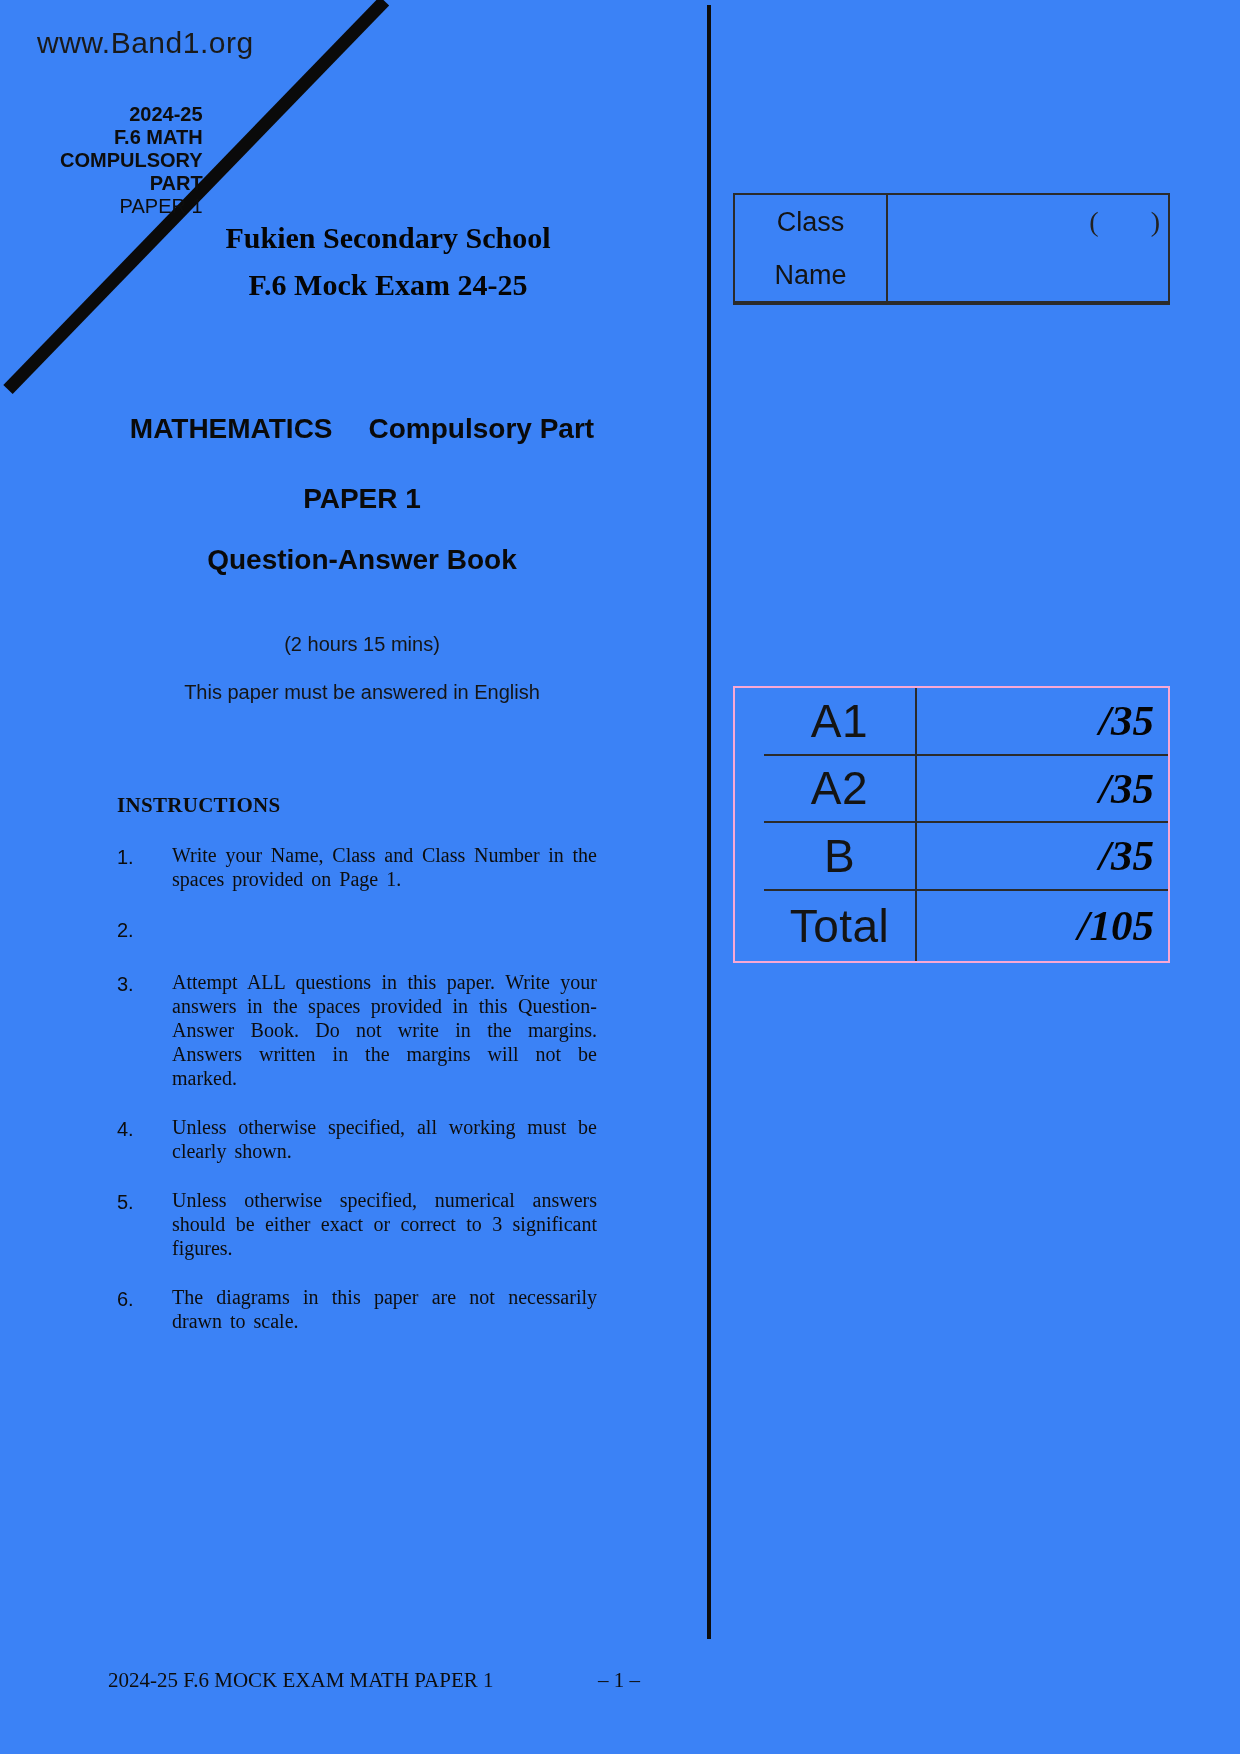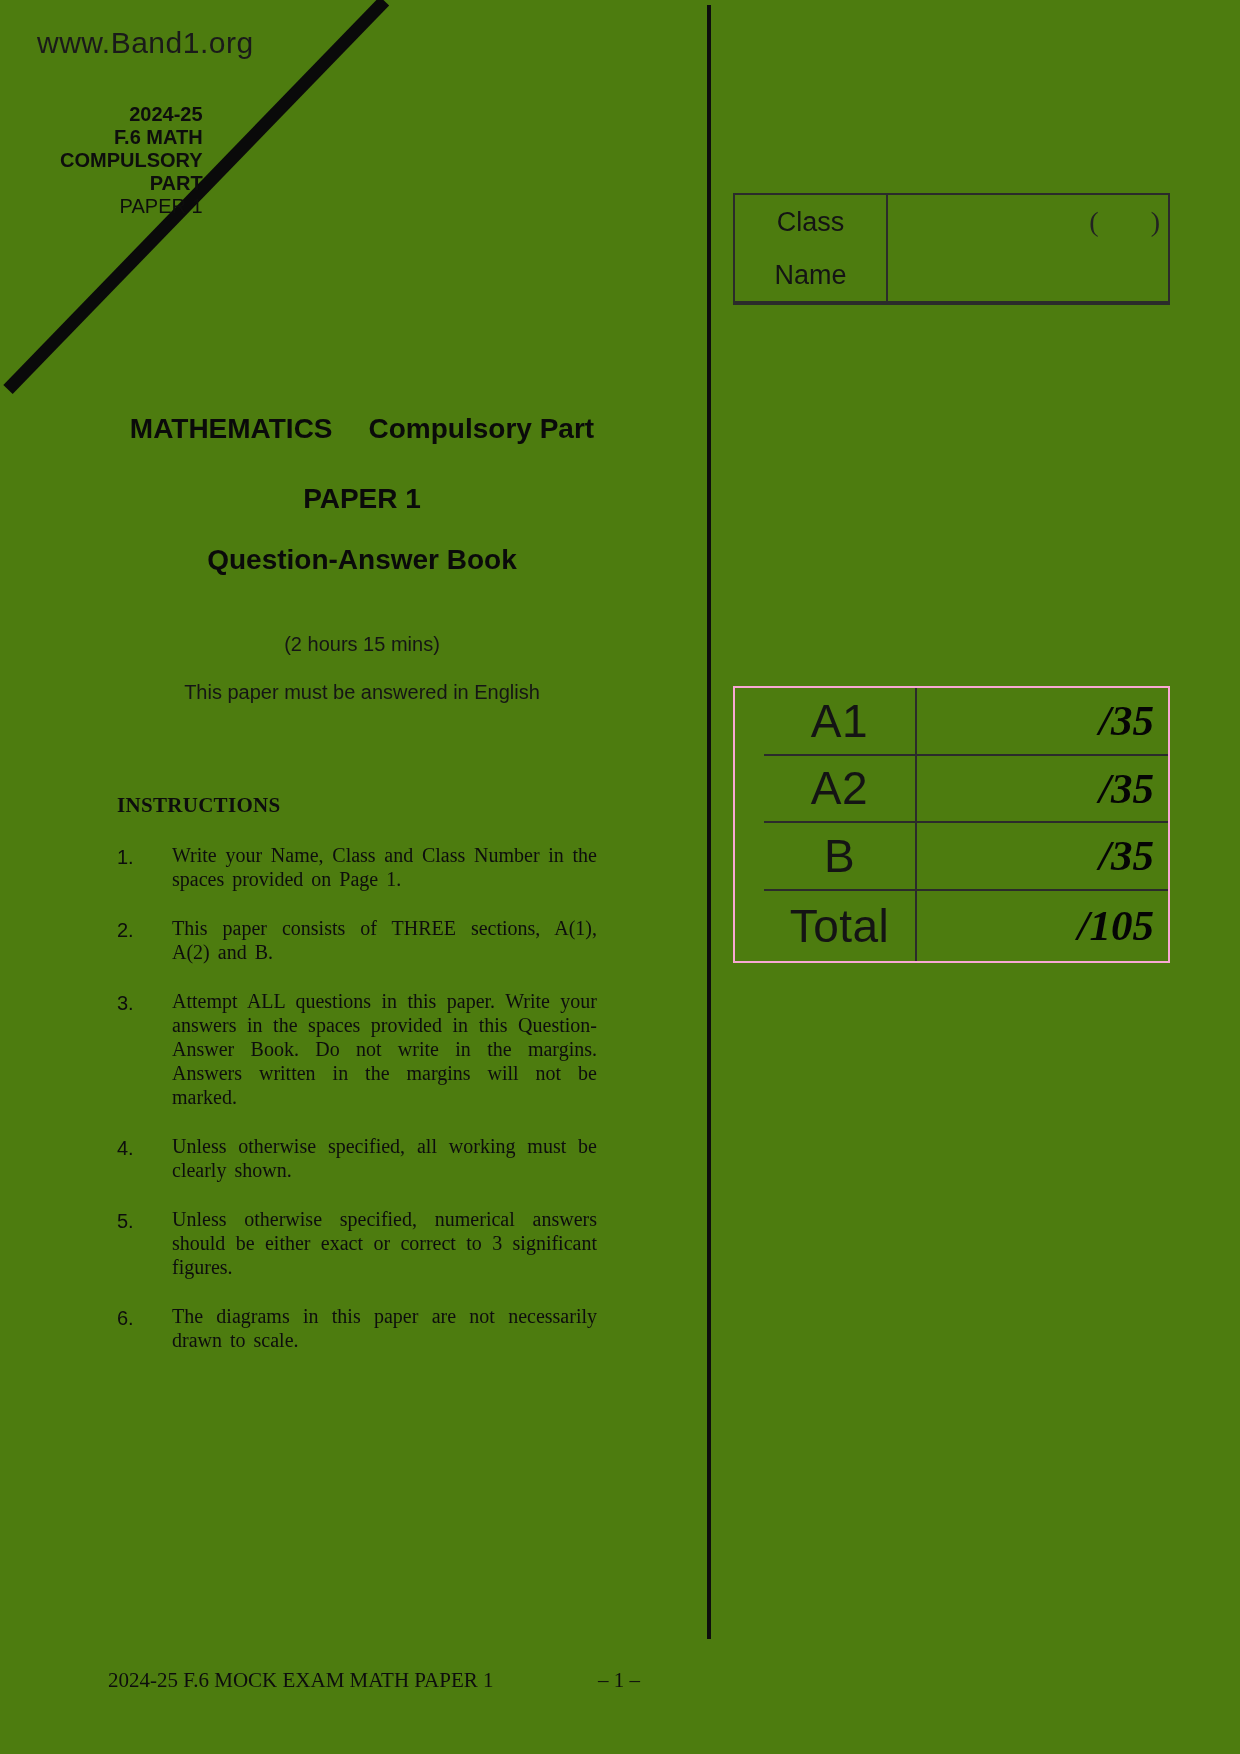--- a/index.html
+++ b/index.html
@@ -1,19 +1,19 @@
 <!DOCTYPE html>
 <html><head>
 <meta charset="utf-8">
 <style>
   html,body{margin:0;padding:0;background:#e8e8e8;}
   .page{
     position:relative;
     width:1240px;height:1754px;
-    background:#4d7c0f;
+    background:#3b82f6;
     overflow:hidden;
     font-family:"Liberation Sans",sans-serif;
     color:#111;
   }
   
   .diagonal{
     position:absolute;
     left:8px;top:383px;
     width:541px;height:13px;
     background:#0a0a0a;
@@ -126,39 +126,42 @@
   <div class="watermark">www.Band1.org</div>
 
   <div class="exam-info">
     <div>2024-25</div>
     <div>F.6 MATH</div>
     <div>COMPULSORY</div>
     <div>PART</div>
     <div class="plain">PAPER 1</div>
   </div>
 
+  <div class="school-block">
+    <div>Fukien Secondary School</div>
+    <div>F.6 Mock Exam 24-25</div>
+  </div>
 
   <div class="title-line t-subject">
     <span>MATHEMATICS</span><span class="gap"></span><span>Compulsory Part</span>
   </div>
   <div class="title-line t-paper">PAPER 1</div>
   <div class="title-line t-book">Question-Answer Book</div>
   <div class="title-line t-duration">(2 hours 15 mins)</div>
   <div class="title-line t-language">This paper must be answered in English</div>
 
   <div class="instructions">
     <h3>INSTRUCTIONS</h3>
 
     <div class="instr-item">
       <div class="instr-num">1.</div>
       <div class="instr-text">Write your Name, Class and Class Number in the spaces provided on Page 1.</div>
     </div>
     <div class="instr-item">
       <div class="instr-num">2.</div>
-      <div class="instr-text">This paper consists of THREE sections, A(1), A(2) and B.</div>
     </div>
     <div class="instr-item">
       <div class="instr-num">3.</div>
       <div class="instr-text">Attempt ALL questions in this paper. Write your answers in the spaces provided in this Question-Answer Book. Do not write in the margins. Answers written in the margins will not be marked.</div>
     </div>
     <div class="instr-item">
       <div class="instr-num">4.</div>
       <div class="instr-text">Unless otherwise specified, all working must be clearly shown.</div>
     </div>
     <div class="instr-item">

